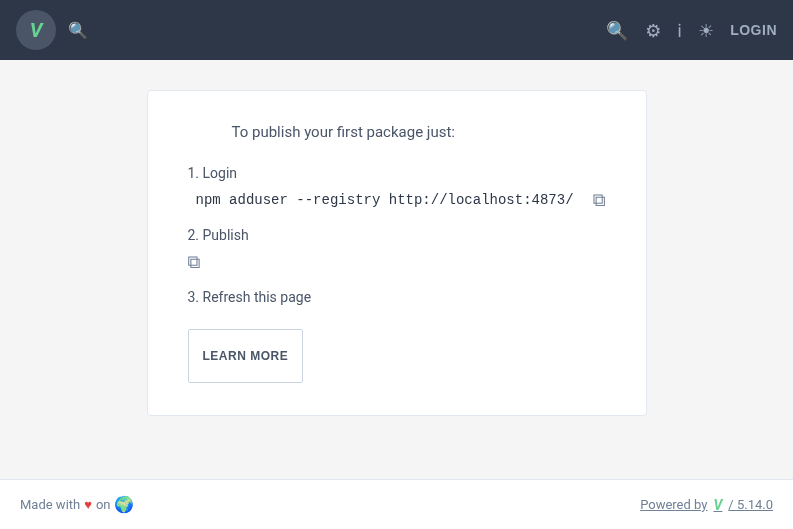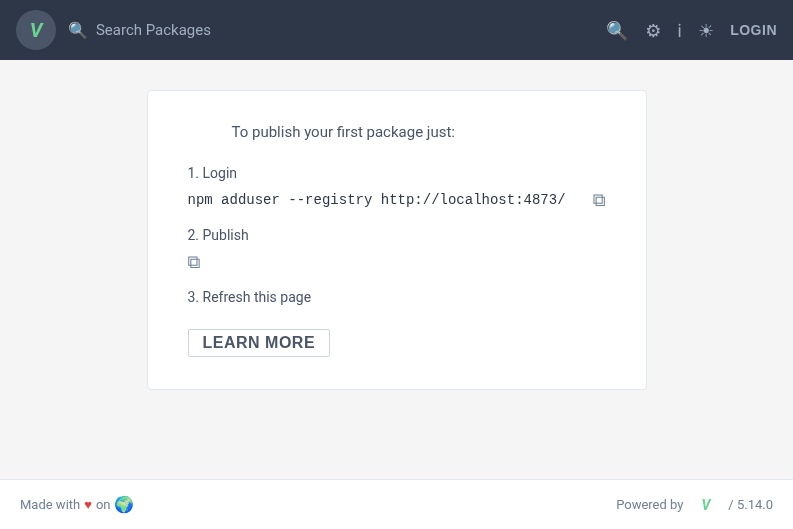--- a/index.html
+++ b/index.html
@@ -107,39 +107,40 @@
     .command-row {
       display: flex;
       align-items: center;
       justify-content: space-between;
       margin-bottom: 16px;
     }
     .command-text {
       font-size: 14px;
       color: #2d3748;
       font-family: 'Courier New', monospace;
+      margin-left: 8px;
     }
     .copy-icon {
       color: #718096;
       font-size: 18px;
       cursor: pointer;
       flex-shrink: 0;
     }
     .step-3 {
       font-size: 14px;
       color: #4a5568;
       margin-bottom: 24px;
     }
     .learn-more-btn {
       border: 1px solid #cbd5e0;
       background: none;
       color: #4a5568;
-      font-size: 16px;
+      font-size: 12px;
       font-weight: 600;
-      padding: 4px 14px;
+      padding: 19px 14px;
       cursor: pointer;
       border-radius: 2px;
       letter-spacing: 0.5px;
     }
 
     
     .footer {
       background: #fff;
       border-top: 1px solid #e2e8f0;
       height: 50px;
@@ -159,42 +160,42 @@
       color: #e53e3e;
     }
     .globe {
       font-size: 16px;
     }
     .footer-right {
       font-size: 13px;
       color: #718096;
       display: flex;
       align-items: center;
-      gap: 18px;
+      gap: 6px;
+      text-decoration: underline;
     }
     .verdaccio-logo-small {
       color: #68d391;
       font-weight: bold;
       font-style: italic;
       font-size: 14px;
     }
     .version {
       color: #718096;
     }
   </style>
 </head>
 <body>
 
 <header class="header">
   <div class="logo-circle">
     <span class="logo-v">V</span>
   </div>
   <div class="search-input-wrapper">
     <span class="search-icon-header">🔍</span>
-    <span class="search-text-display">Search Packages</span>
   </div>
   <div class="header-actions">
     <span class="header-icon">🔍</span>
     <span class="header-icon">⚙</span>
     <span class="header-icon">ℹ</span>
     <span class="header-icon">☀</span>
     <button class="login-btn">LOGIN</button>
   </div>
 </header>
 

